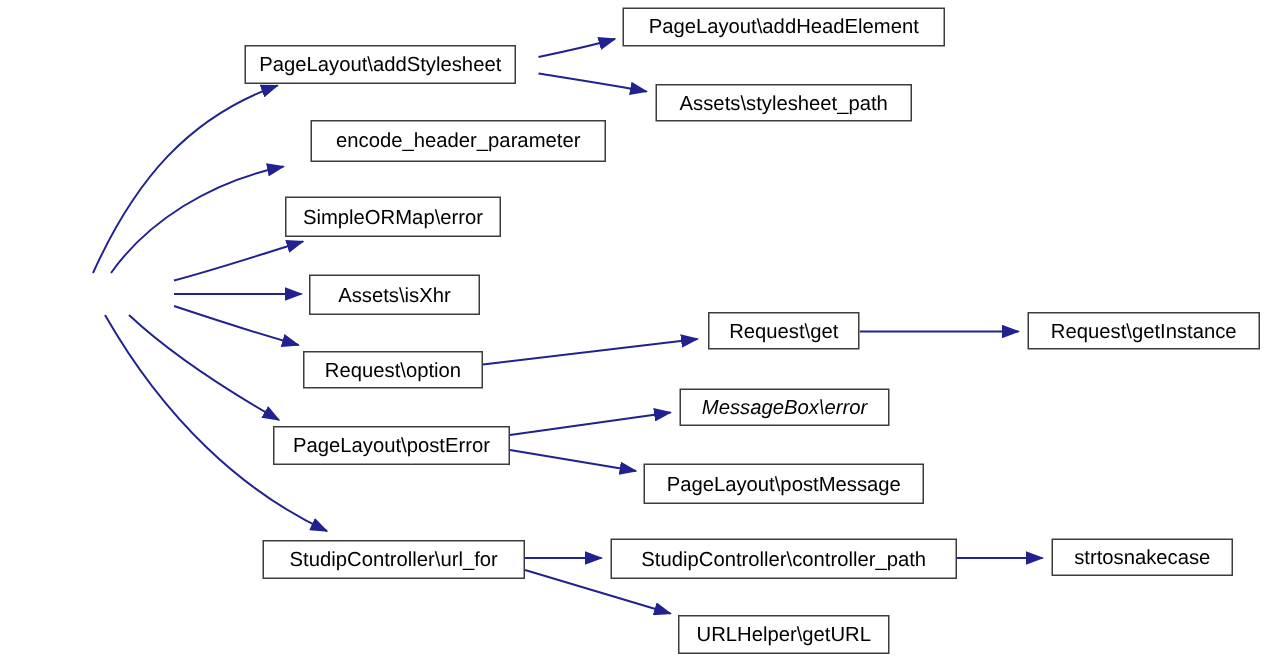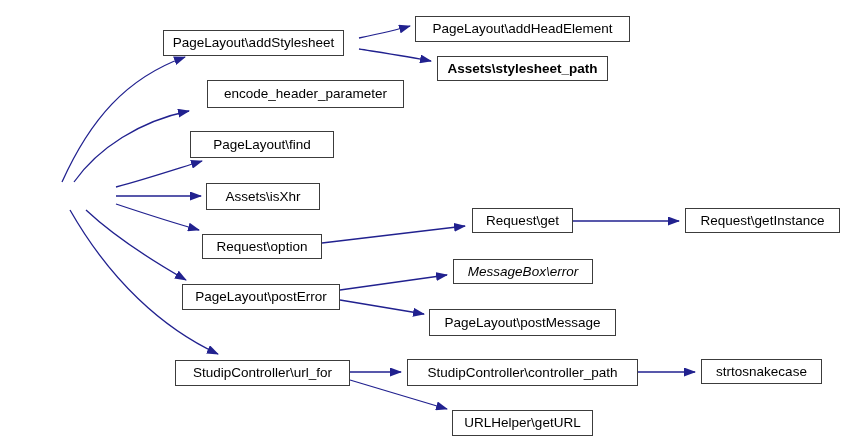--- a/index.html
+++ b/index.html
@@ -74,33 +74,33 @@
     <path class="edge" d="M350,372 L401,372" marker-end="url(#arrow)"></path>
     <path class="edge" d="M350,380 L447,409" marker-end="url(#arrow)"></path>
     <path class="edge" d="M638,372 L695,372" marker-end="url(#arrow)"></path>
   </svg>
 
 
   <div class="node" style="left:163px; top:30px; width:181px; height:26px;">PageLayout\addStylesheet</div>
 
   <div class="node" style="left:162px; top:80px; width:197px; height:28px;margin-left:45px;">encode_header_parameter</div>
 
-  <div class="node" style="left:190px; top:131px; width:144px; height:27px;">PageLayout\find</div>
+  <div class="node" style="left:190px; top:131px; width:144px; height:27px;">SimpleORMap\error</div>
 
   <div class="node" style="left:206px; top:183px; width:114px; height:27px;">Assets\isXhr</div>
 
   <div class="node" style="left:202px; top:234px; width:120px; height:25px;">Request\option</div>
 
   <div class="node" style="left:182px; top:284px; width:158px; height:26px;">PageLayout\postError</div>
 
   <div class="node" style="left:175px; top:360px; width:175px; height:26px;">StudipController\url_for</div>
 
-  <div class="node" style="left:415px; top:16px; width:215px; height:26px;">PageLayout\addHeadElement</div>
+  <div class="node" style="left:415px; top:5px; width:215px; height:26px;">PageLayout\addHeadElement</div>
 
-  <div class="node" style="left:437px; top:56px; width:171px; height:25px;font-weight:bold;">Assets\stylesheet_path</div>
+  <div class="node" style="left:437px; top:56px; width:171px; height:25px;">Assets\stylesheet_path</div>
 
   <div class="node" style="left:472px; top:208px; width:101px; height:25px;">Request\get</div>
 
   <div class="node" style="left:453px; top:259px; width:140px; height:25px;font-style:italic;">MessageBox\error</div>
 
   <div class="node" style="left:429px; top:309px; width:187px; height:27px;">PageLayout\postMessage</div>
 
   <div class="node" style="left:452px; top:410px; width:141px; height:26px;">URLHelper\getURL</div>
 
   <div class="node" style="left:407px; top:359px; width:231px; height:27px;">StudipController\controller_path</div>

